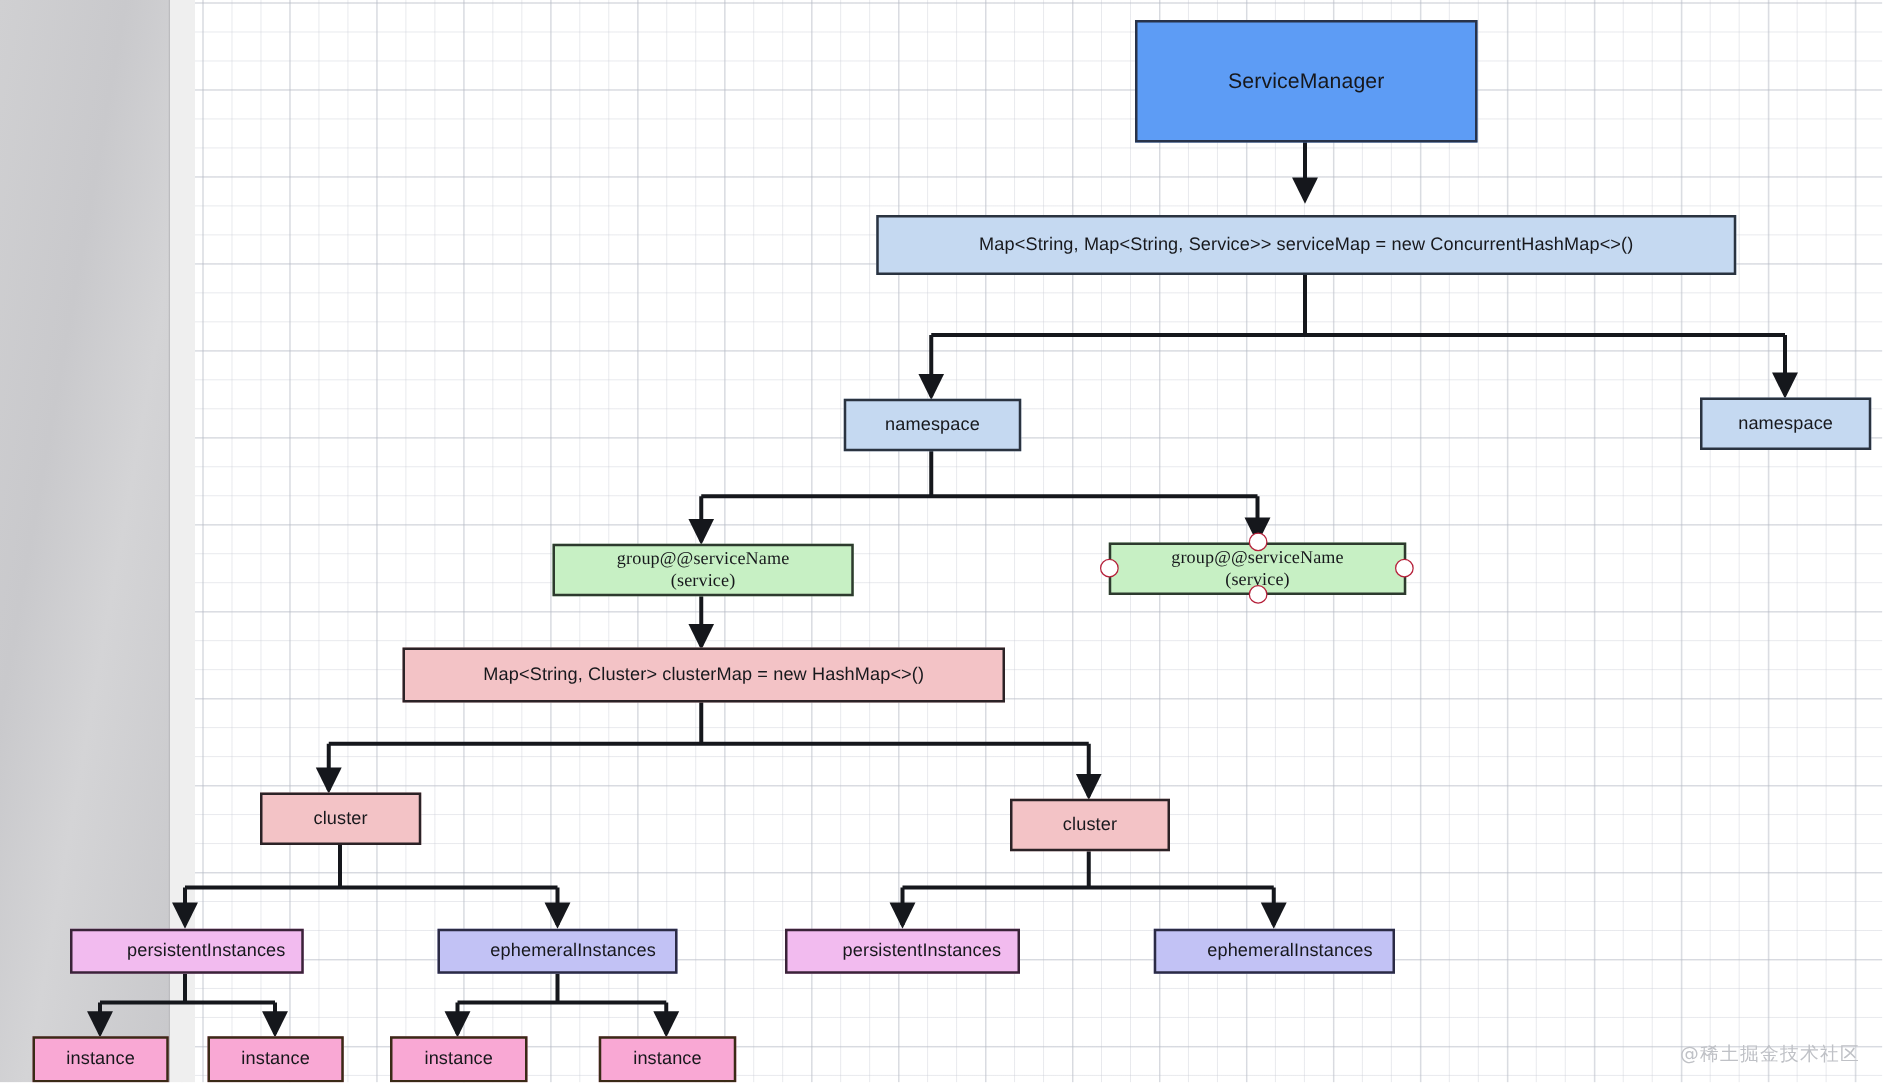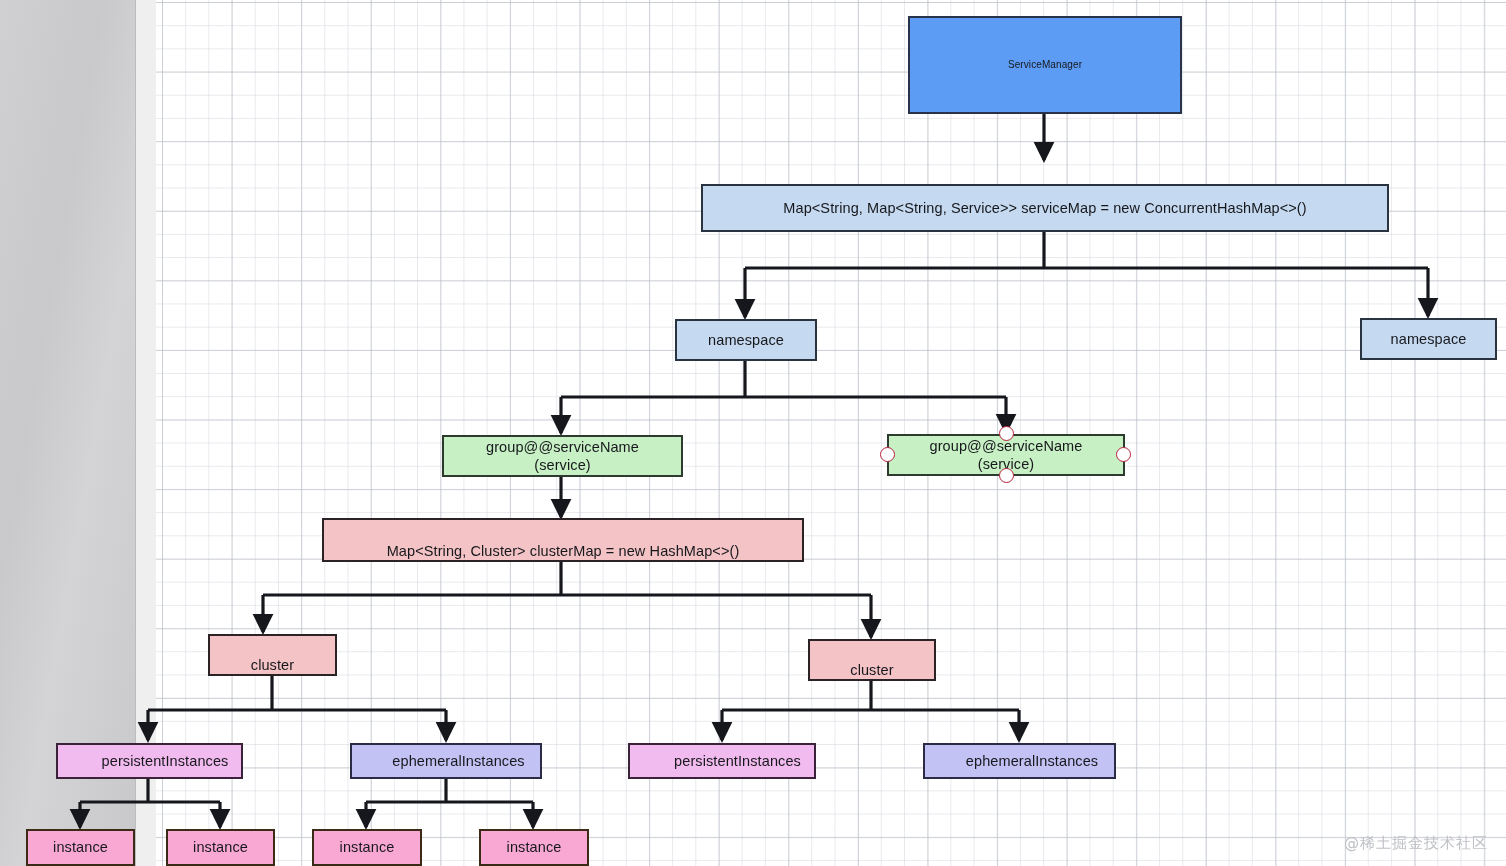--- a/index.html
+++ b/index.html
@@ -81,24 +81,24 @@
     display: flex;
     align-items: center;
     justify-content: center;
     text-align: center;
     color: #17181c;
     font-size: 14.5px;
     line-height: 1.25;
     letter-spacing: .1px;
     white-space: pre-line;
   }
-  .node.blue-strong { background: #5d9cf5; border-color: #28334a; font-size: 10px; }
+  .node.blue-strong { background: #5d9cf5; border-color: #28334a; font-size: 17px; }
   .node.blue-light  { background: #c5d9f1; border-color: #2a3340; }
-  .node.green       { background: #c7f0c4; border-color: #2d3a2e; }
-  .node.red         { background: #f3c3c6; border-color: #2b2226; align-items: flex-end; }
+  .node.green       { background: #c7f0c4; border-color: #2d3a2e; font-family: Liberation Serif, serif; }
+  .node.red         { background: #f3c3c6; border-color: #2b2226; }
   .node.pink        { background: #f2bbef; border-color: #3a2338; padding-left: 31px; }
   .node.lavender    { background: #c2c2f5; border-color: #2b2b45; padding-left: 25px; }
   .node.orange      { background: #f9a8d4; border-color: #3a2a16; }
 
   
   .handle {
     position: absolute;
     z-index: 6;
     width: 15px; height: 15px;
     border-radius: 50%;
@@ -161,21 +161,21 @@
 
       <path d="M 446 779 L 446 802 M 366 802 L 533 802 M 366 802 L 366 827" marker-end="url(#arrow)"></path>
       <path d="M 533 802 L 533 827" marker-end="url(#arrow)"></path>
     </g>
   </svg>
 
   <div class="node blue-strong" style="left:908px; top:16px; width:274px; height:98px;">
     <span>ServiceManager</span>
   </div>
 
-  <div class="node blue-light" style="left:701px; top:172px; width:688px; height:48px;margin-top:12px;">
+  <div class="node blue-light" style="left:701px; top:172px; width:688px; height:48px;">
     <span>Map&lt;String, Map&lt;String, Service&gt;&gt; serviceMap = new ConcurrentHashMap&lt;&gt;()</span>
   </div>
 
   <div class="node blue-light" style="left:675px; top:319px; width:142px; height:42px;">
     <span>namespace</span>
   </div>
 
   <div class="node blue-light" style="left:1360px; top:318px; width:137px; height:42px;">
     <span>namespace</span>
   </div>

